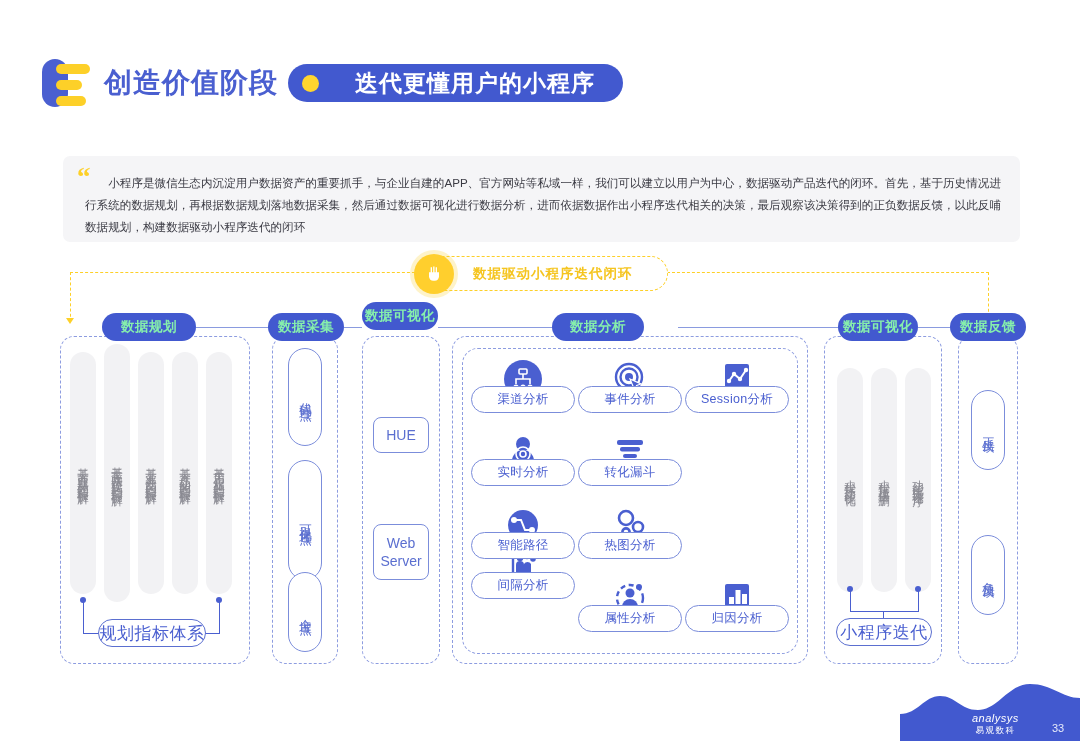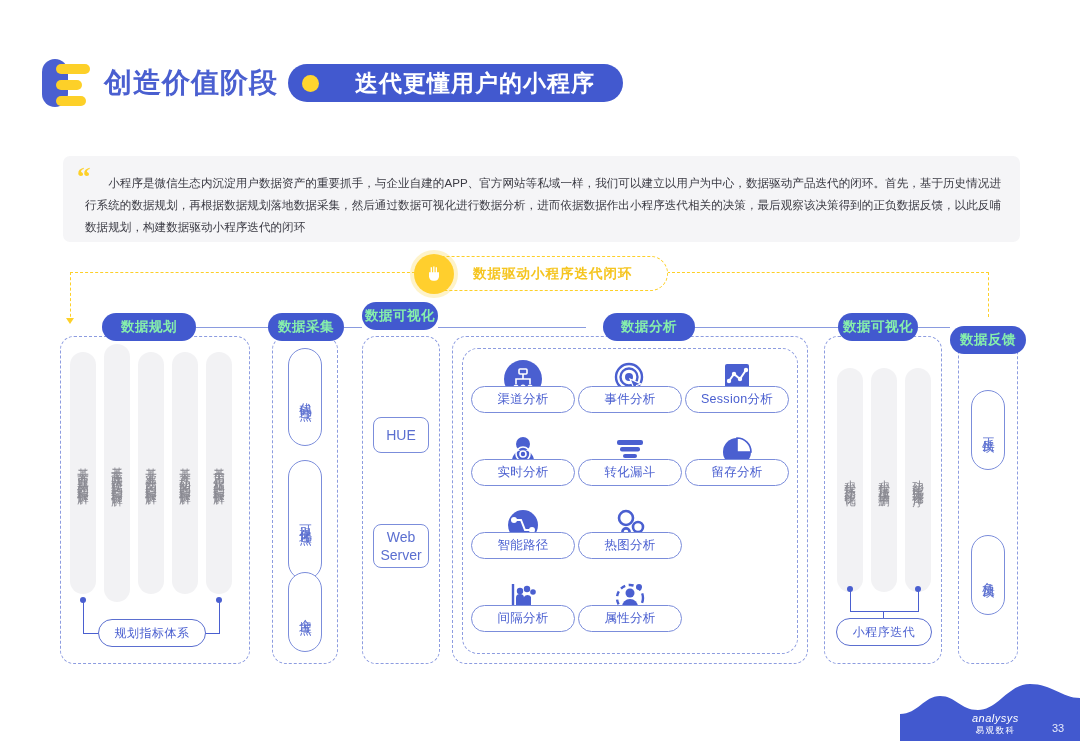--- a/index.html
+++ b/index.html
@@ -116,21 +116,21 @@
   .rbox {
     position:absolute; border:1.2px solid #7b8ddb; border-radius:8px; background:#fff;
     display:flex; align-items:center; justify-content:center; text-align:center;
     color:#5b6fd0; font-size:14px; line-height:18px;
   }
 
   
   .sum-pill {
     position:absolute; border:1.3px solid #5b6fd0; border-radius:15px; background:#fff;
     display:flex; align-items:center; justify-content:center;
-    color:#4a5fd0; font-size:12px; letter-spacing:0.5px; white-space:nowrap; z-index:4;
+    color:#4a5fd0; font-size:17px; letter-spacing:0.5px; white-space:nowrap; z-index:4;
   }
   .brace { position:absolute; border-color:#4a5fd0; z-index:2; }
   .bdot { position:absolute; width:6px; height:6px; border-radius:50%; background:#4a5fd0; z-index:3; }
 
   
   .analysis-inner {
     position:absolute; border:1.4px dashed #8d9ce0; border-radius:16px; background:#fff;
   }
   .acell { position:absolute; width:104px; height:60px; }
   .acell .aicon {
@@ -196,23 +196,23 @@
 
   <div class="stage-conn" style="left:196px; width:76px;"></div>
   <div class="stage-conn" style="left:344px; width:18px;"></div>
   <div class="stage-conn" style="left:438px; width:148px;"></div>
   <div class="stage-conn" style="left:678px; width:160px;"></div>
   <div class="stage-conn" style="left:918px; width:32px;"></div>
 
   <div class="stage-pill" style="left:102px; top:313px; width:94px;">数据规划</div>
   <div class="stage-pill" style="left:268px; top:313px; width:76px;">数据采集</div>
   <div class="stage-pill" style="left:362px; top:302px; width:76px;">数据可视化</div>
-  <div class="stage-pill" style="left:603px; top:313px; width:92px;">数据分析</div>
+  <div class="stage-pill" style="left:552px; top:313px; width:92px;">数据分析</div>
   <div class="stage-pill" style="left:838px; top:313px; width:80px;">数据可视化</div>
-  <div class="stage-pill" style="left:950px; top:313px; width:76px;margin-top:13px;">数据反馈</div>
+  <div class="stage-pill" style="left:950px; top:313px; width:76px;">数据反馈</div>
 
   <div class="col" style="left:60px; top:336px; width:190px; height:328px;">
   </div>
   <div class="vpill" style="left:70px; top:352px; width:26px; height:242px;">
     <span>基于商业目标的指标拆解</span>
   </div>
   <div class="vpill" style="left:104px; top:344px; width:26px; height:258px;">
     <span>基于互联网模式的指标拆解</span>
   </div>
   <div class="vpill" style="left:138px; top:352px; width:26px; height:242px;">
@@ -237,21 +237,21 @@
   </div>
   <div class="bvpill" style="left:288px; top:460px; width:34px; height:120px;">
     <span>可视化埋点</span>
   </div>
   <div class="bvpill" style="left:288px; top:572px; width:34px; height:80px;">
     <span>全埋点</span>
   </div>
 
   <div class="col" style="left:362px; top:336px; width:78px; height:328px;"></div>
   <div class="rbox" style="left:373px; top:417px; width:56px; height:36px;">HUE</div>
-  <div class="rbox" style="left:373px; top:524px; width:56px; height:44px;">Web Server</div>
+  <div class="rbox" style="left:373px; top:524px; width:56px; height:56px;">Web Server</div>
 
   <div class="col" style="left:452px; top:336px; width:356px; height:328px;"></div>
   <div class="analysis-inner" style="left:462px; top:348px; width:336px; height:306px;"></div>
 
   <div class="acell" style="left:471px; top:360px;">
     <div class="aicon">
       <svg width="38" height="38" viewBox="0 0 38 38">
           <circle cx="19" cy="19" r="19" fill="#4a5fd0"></circle>
       <g stroke="#fff" stroke-width="1.6" fill="none">
             <rect x="15" y="9" width="8" height="5" rx="1"></rect>
@@ -314,30 +314,20 @@
           <g fill="#4a5fd0">
       <rect x="6" y="7" width="26" height="5" rx="2"></rect>
       <rect x="9" y="14" width="20" height="4.5" rx="2"></rect>
       <rect x="12" y="21" width="14" height="4" rx="2"></rect>
       <rect x="15" y="27" width="8" height="3.5" rx="1.7"></rect>
           </g>
         </svg>
     </div>
     <div class="apill">转化漏斗</div>
   </div>
-  <div class="acell" style="left:685px; top:433px;">
-    <div class="aicon">
-      <svg width="38" height="38" viewBox="0 0 38 38">
-          <circle cx="19" cy="19" r="14" fill="#4a5fd0"></circle>
-      <path d="M19 19V5a14 14 0 0 1 14 14z" fill="#fff"></path>
-      <path d="M19 19V5a14 14 0 0 1 14 14z" fill="none" stroke="#4a5fd0" stroke-width="1.6"></path>
-        </svg>
-    </div>
-    <div class="apill">留存分析</div>
-  </div>
 
   <div class="acell" style="left:471px; top:506px;">
     <div class="aicon">
       <svg width="38" height="38" viewBox="0 0 38 38">
           <circle cx="19" cy="19" r="15" fill="#4a5fd0"></circle>
       <polyline points="10,14 17,14 21,24 28,24" fill="none" stroke="#fff" stroke-width="2"></polyline>
       <g fill="#fff">
             <circle cx="10" cy="14" r="3"></circle>
             <circle cx="28" cy="24" r="3"></circle>
           </g>
@@ -351,21 +341,21 @@
           <g fill="none" stroke="#4a5fd0" stroke-width="2.6">
       <circle cx="15" cy="12" r="7"></circle>
             <circle cx="27" cy="21" r="5"></circle>
             <circle cx="15" cy="26" r="3.6"></circle>
           </g>
         </svg>
     </div>
     <div class="apill">热图分析</div>
   </div>
 
-  <div class="acell" style="left:471px; top:579px;text-align:right;">
+  <div class="acell" style="left:471px; top:546px;text-align:right;">
     <div class="aicon">
       <svg width="38" height="38" viewBox="0 0 38 38">
       <path d="M9 5v26" stroke="#4a5fd0" stroke-width="2.4"></path>
       <path d="M9 31h22" stroke="#4a5fd0" stroke-width="2.4"></path>
       <g fill="#4a5fd0">
             <circle cx="16" cy="12" r="3.2"></circle>
             <circle cx="23" cy="10" r="3.2"></circle>
             <circle cx="29" cy="13" r="2.8"></circle>
       <path d="M12 28v-9a4 4 0 0 1 8 0v9z"></path>
             <path d="M20 28v-10a4 4 0 0 1 7 0v10z"></path>
@@ -378,20 +368,33 @@
     <div class="aicon">
       <svg width="38" height="38" viewBox="0 0 38 38">
       <circle cx="19" cy="19" r="13" fill="none" stroke="#4a5fd0" stroke-width="2.4" stroke-dasharray="5 3.5"></circle>
       <circle cx="19" cy="14" r="4.5" fill="#4a5fd0"></circle>
       <path d="M11 28a8 8 0 0 1 16 0z" fill="#4a5fd0"></path>
       <circle cx="28" cy="8" r="3" fill="#4a5fd0"></circle>
         </svg>
     </div>
     <div class="apill">属性分析</div>
   </div>
+  <div class="acell" style="left:685px; top:579px;">
+    <div class="aicon">
+      <svg width="38" height="38" viewBox="0 0 38 38">
+          <rect x="7" y="5" width="24" height="23" rx="2" fill="#4a5fd0"></rect>
+      <g fill="#fff">
+            <rect x="11" y="18" width="5" height="7"></rect>
+            <rect x="17.5" y="11" width="5" height="14"></rect>
+      <rect x="24" y="15" width="5" height="10"></rect>
+          </g>
+        </svg>
+    </div>
+    <div class="apill">归因分析</div>
+  </div>
 
   <div class="col" style="left:824px; top:336px; width:118px; height:328px;"></div>
   <div class="vpill" style="left:837px; top:368px; width:26px; height:224px;">
     <span>小程序功能优化</span>
   </div>
   <div class="vpill" style="left:871px; top:368px; width:26px; height:224px;">
     <span>小程序模块增删</span>
   </div>
   <div class="vpill" style="left:905px; top:368px; width:26px; height:224px;">
     <span>功能优先级排序</span>

